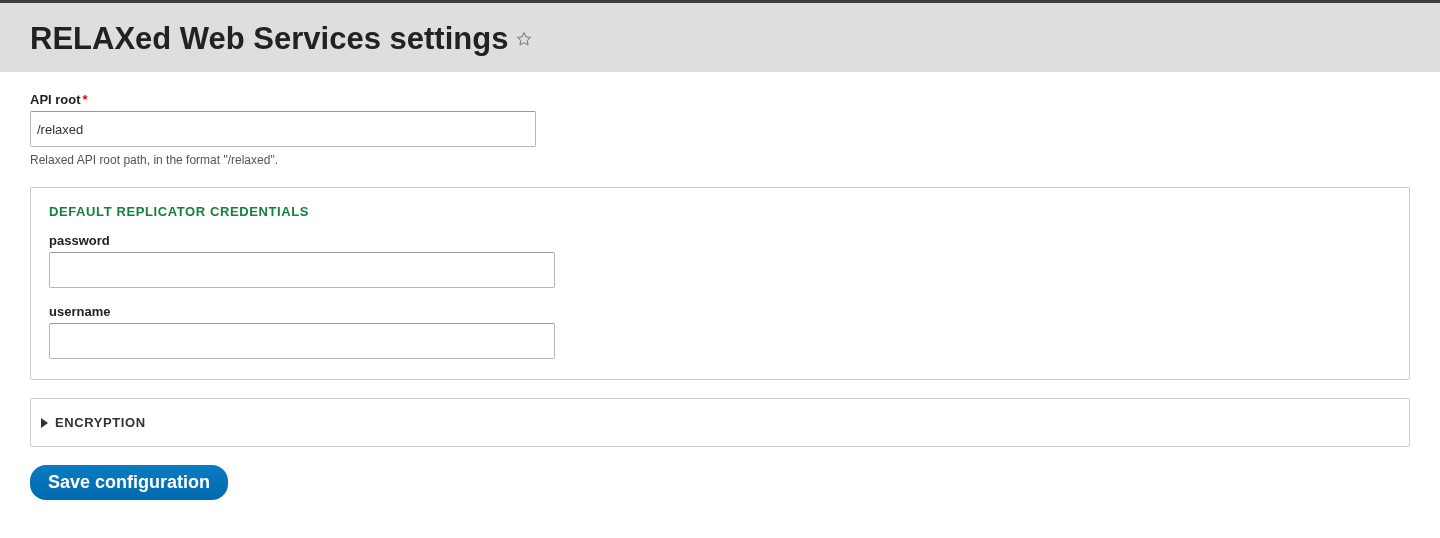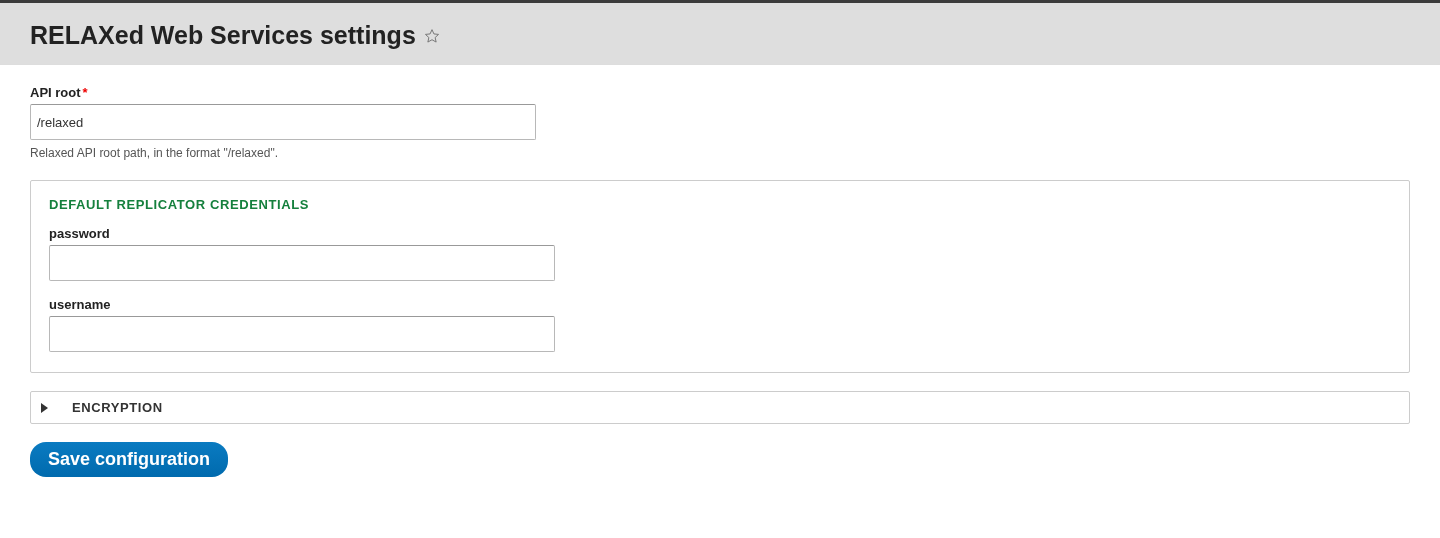--- a/index.html
+++ b/index.html
@@ -15,21 +15,21 @@
     height: 3px;
     background: #3b3b3b;
     width: 100%;
   }
   .header {
     background: #dedede;
     border-bottom: 1px solid #ddd;
     padding: 18px 30px 14px 30px;
   }
   .page-title {
-    font-size: 25px;
+    font-size: 31px;
     font-weight: 600;
     color: #222;
     display: flex;
     align-items: center;
     gap: 8px;
   }
   .star-icon {
     width: 16px; height: 16px;
     display: inline-block;
   }
@@ -92,29 +92,29 @@
     text-transform: uppercase;
     color: #15803d;
     margin-bottom: 14px;
   }
   .fieldset .form-item { margin-bottom: 16px; }
   .fieldset .form-item:last-child { margin-bottom: 0; }
 
   .details-summary {
     border: 1px solid #ccc;
     border-radius: 2px;
-    padding: 8px 10px;
+    padding: 16px 10px;
     font-size: 13px;
     font-weight: 700;
     letter-spacing: 0.6px;
     text-transform: uppercase;
     color: #333;
     display: flex;
     align-items: center;
-    gap: 24px;
+    gap: 7px;
     cursor: pointer;
     margin-bottom: 18px;
     user-select: none;
   }
   .tri {
     width: 0; height: 0;
     border-top: 5px solid transparent;
     border-bottom: 5px solid transparent;
     border-left: 7px solid #333;
     display: inline-block;

